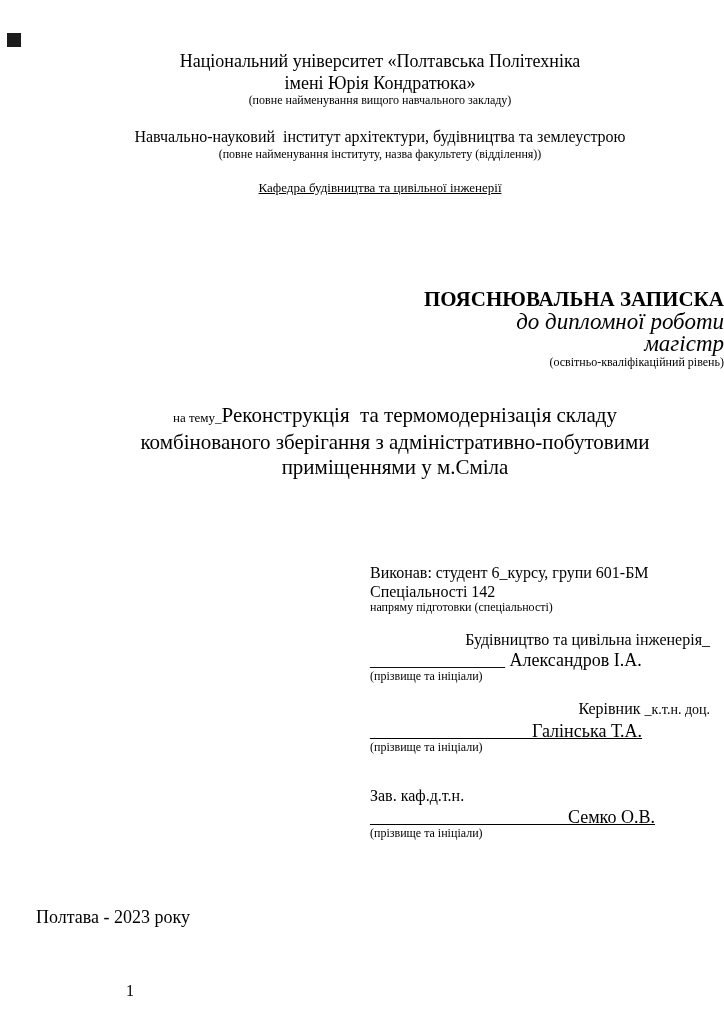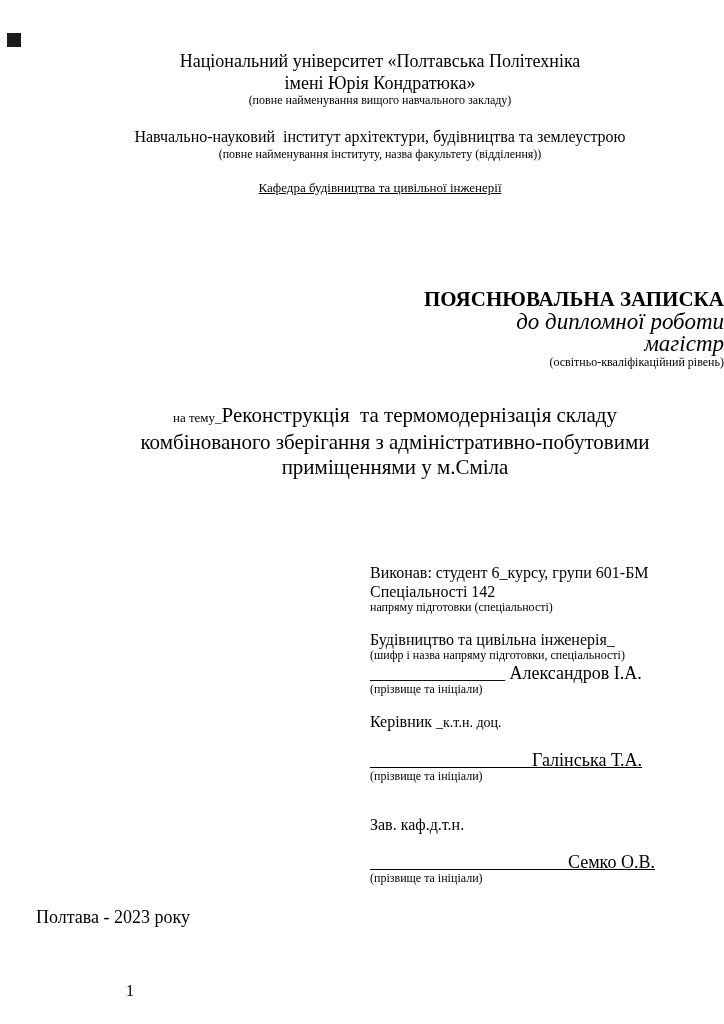--- a/index.html
+++ b/index.html
@@ -69,24 +69,24 @@
     position: absolute;
     left: 370px;
     top: 563px;
     width: 340px;
     text-align: left;
   }
   .s-line  { font-size: 16px; line-height: 19px; }
   .s-capt  { font-size: 12px; line-height: 13px; }
   .s-name  { font-size: 18px; line-height: 20px; }
   .s-degree { font-size: 14px; }
-  .mt16 { margin-top: 16px; }
+  .mt16 { margin-top: 16px; text-align: right; }
   .mt32 { margin-top: 32px; }
   .mt1  { margin-top: 1px; }
-  .mt2  { margin-top: 18px; }
+  .mt2  { margin-top: 2px; }
   .underlined { text-decoration: underline; }
 
   
   .footer-block {
     position: absolute;
     left: 36px;
     right: 0;
     top: 906px;
     text-align: left;
     font-size: 18px;
@@ -126,21 +126,20 @@
   <div class="txt">комбінованого зберігання з адміністративно-побутовими</div>
   <div class="txt">приміщеннями у м.Сміла</div>
 </div>
 
 <div class="sign-block">
   <div class="s-line txt">Виконав: студент 6_курсу, групи 601-БМ</div>
   <div class="s-line txt">Спеціальності 142</div>
   <div class="s-capt txt">напряму підготовки (спеціальності)</div>
 
   <div class="s-line mt16 txt">Будівництво та цивільна інженерія_</div>
-  <div class="s-capt txt">(шифр і назва напряму підготовки, спеціальності)</div>
   <div class="s-name mt1"><span class="txt">_______________</span><span class="txt"> Александров І.А.</span></div>
   <div class="s-capt txt">(прізвище та ініціали)</div>
 
   <div class="s-line mt16"><span class="txt">Керівник </span><span class="s-degree txt">_к.т.н. доц.</span></div>
   <div class="s-name mt2 underlined"><span class="txt">__________________</span><span class="txt">Галінська Т.А.</span></div>
   <div class="s-capt txt">(прізвище та ініціали)</div>
 
   <div class="s-line mt32 txt">Зав. каф.д.т.н.</div>
   <div class="s-name mt2 underlined"><span class="txt">______________________</span><span class="txt">Семко О.В.</span></div>
   <div class="s-capt txt">(прізвище та ініціали)</div>

